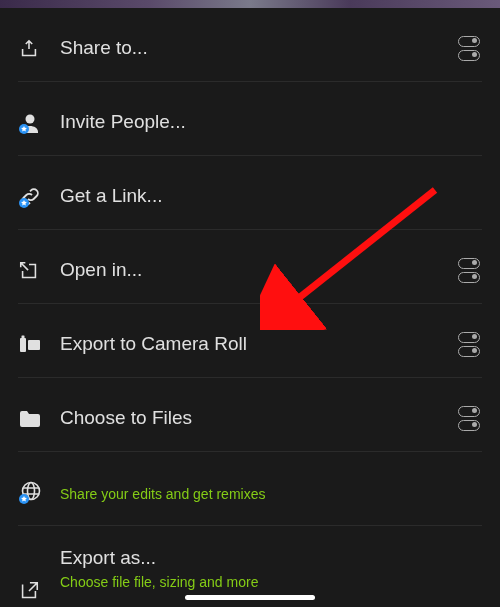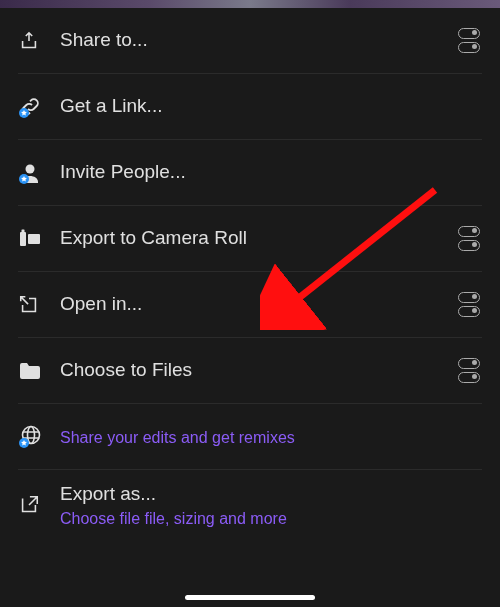--- a/index.html
+++ b/index.html
@@ -18,22 +18,23 @@
   }
   .menu {
     padding: 0 18px;
   }
   .menu-item {
     display: flex;
     align-items: center;
     min-height: 66px;
     border-bottom: 1px solid rgba(255,255,255,0.08);
     cursor: pointer;
-  }
-  .menu-item:last-child { border-bottom: 0; }
+    margin-top: 8px;
+  }
+  .menu-item:last-child { border-bottom: 0; align-items: flex-end; }
   .icon-wrap {
     width: 42px;
     flex: 0 0 42px;
     display: flex;
     justify-content: flex-start;
     align-items: center;
   }
   .icon-wrap svg { display: block; }
   .label-wrap {
     flex: 1;
@@ -41,22 +42,22 @@
     flex-direction: column;
     justify-content: center;
     padding: 12px 0;
   }
   .label {
     font-size: 19px;
     color: #e0e0e0;
     line-height: 1.3;
   }
   .sublabel {
-    font-size: 16px;
-    color: #8b5cf6;
+    font-size: 14px;
+    color: #84cc16;
     margin-top: 3px;
   }
   .toggle-group {
     flex: 0 0 auto;
     display: flex;
     flex-direction: column;
     gap: 3px;
     padding-right: 2px;
   }
   .mini-toggle {
@@ -112,76 +113,76 @@
       <span class="label">Share to...</span>
     </div>
     <div class="toggle-group">
       <div class="mini-toggle"></div>
         <div class="mini-toggle"></div>
     </div>
   </div>
 
   <div class="menu-item">
     <span class="icon-wrap">
+      <svg width="26" height="24" viewBox="0 0 26 24">
+        <g fill="#e0e0e0">
+          <circle cx="12" cy="8" r="4.5"></circle>
+          <path d="M4 21c0-4 4-6 8-6s8 2 8 6v1H4z"></path>
+        </g>
+        <circle class="star-badge" cx="6" cy="18" r="5"></circle>
+        <path d="M6 15l.9 1.8 2 .3-1.45 1.4.35 2L6 19.6l-1.8.9.35-2L3.1 17.1l2-.3z" fill="#fff"></path>
+      </svg>
+    </span>
+    <div class="label-wrap">
+      <span class="label">Invite People...</span>
+    </div>
+  </div>
+
+  <div class="menu-item">
+    <span class="icon-wrap">
       <svg width="24" height="24" viewBox="0 0 24 24">
         <g fill="none" stroke="#e0e0e0" stroke-width="1.8">
           <path d="M10 14a4 4 0 005.66 0l3-3a4 4 0 00-5.66-5.66l-1 1"></path>
           <path d="M14 10a4 4 0 00-5.66 0l-3 3a4 4 0 005.66 5.66l1-1"></path>
         </g>
         <circle class="star-badge" cx="6" cy="18" r="5"></circle>
         <path d="M6 15l.9 1.8 2 .3-1.45 1.4.35 2L6 19.6l-1.8.9.35-2L3.1 17.1l2-.3z" fill="#fff"></path>
       </svg>
     </span>
     <div class="label-wrap">
       <span class="label">Get a Link...</span>
     </div>
   </div>
 
   <div class="menu-item">
     <span class="icon-wrap">
-      <svg width="26" height="24" viewBox="0 0 26 24">
-        <g fill="#e0e0e0">
-          <circle cx="12" cy="8" r="4.5"></circle>
-          <path d="M4 21c0-4 4-6 8-6s8 2 8 6v1H4z"></path>
-        </g>
-        <circle class="star-badge" cx="6" cy="18" r="5"></circle>
-        <path d="M6 15l.9 1.8 2 .3-1.45 1.4.35 2L6 19.6l-1.8.9.35-2L3.1 17.1l2-.3z" fill="#fff"></path>
-      </svg>
-    </span>
-    <div class="label-wrap">
-      <span class="label">Invite People...</span>
+      <svg width="22" height="22" viewBox="0 0 24 24" fill="none" stroke="#e0e0e0" stroke-width="1.7">
+        <path d="M12 5h7v14H5v-7"></path>
+        <path d="M3 3l8 8M3 8V3h5"></path>
+      </svg>
+    </span>
+    <div class="label-wrap">
+      <span class="label">Open in...</span>
+    </div>
+    <div class="toggle-group">
+      <div class="mini-toggle"></div>
+        <div class="mini-toggle"></div>
     </div>
   </div>
 
   <div class="menu-item">
     <span class="icon-wrap">
       <svg width="24" height="22" viewBox="0 0 24 22" fill="#e0e0e0">
         <rect x="2" y="4" width="6" height="14" rx="1"></rect>
         <rect x="3.5" y="1.5" width="3" height="3" rx="0.5"></rect>
         <rect x="10" y="6" width="12" height="10" rx="1"></rect>
       </svg>
     </span>
     <div class="label-wrap">
       <span class="label">Export to Camera Roll</span>
-    </div>
-    <div class="toggle-group">
-      <div class="mini-toggle"></div>
-        <div class="mini-toggle"></div>
-    </div>
-  </div>
-
-  <div class="menu-item">
-    <span class="icon-wrap">
-      <svg width="22" height="22" viewBox="0 0 24 24" fill="none" stroke="#e0e0e0" stroke-width="1.7">
-        <path d="M12 5h7v14H5v-7"></path>
-        <path d="M3 3l8 8M3 8V3h5"></path>
-      </svg>
-    </span>
-    <div class="label-wrap">
-      <span class="label">Open in...</span>
     </div>
     <div class="toggle-group">
       <div class="mini-toggle"></div>
         <div class="mini-toggle"></div>
     </div>
   </div>
 
   <div class="menu-item">
     <span class="icon-wrap">
       <svg width="24" height="20" viewBox="0 0 24 20" fill="#e0e0e0">

